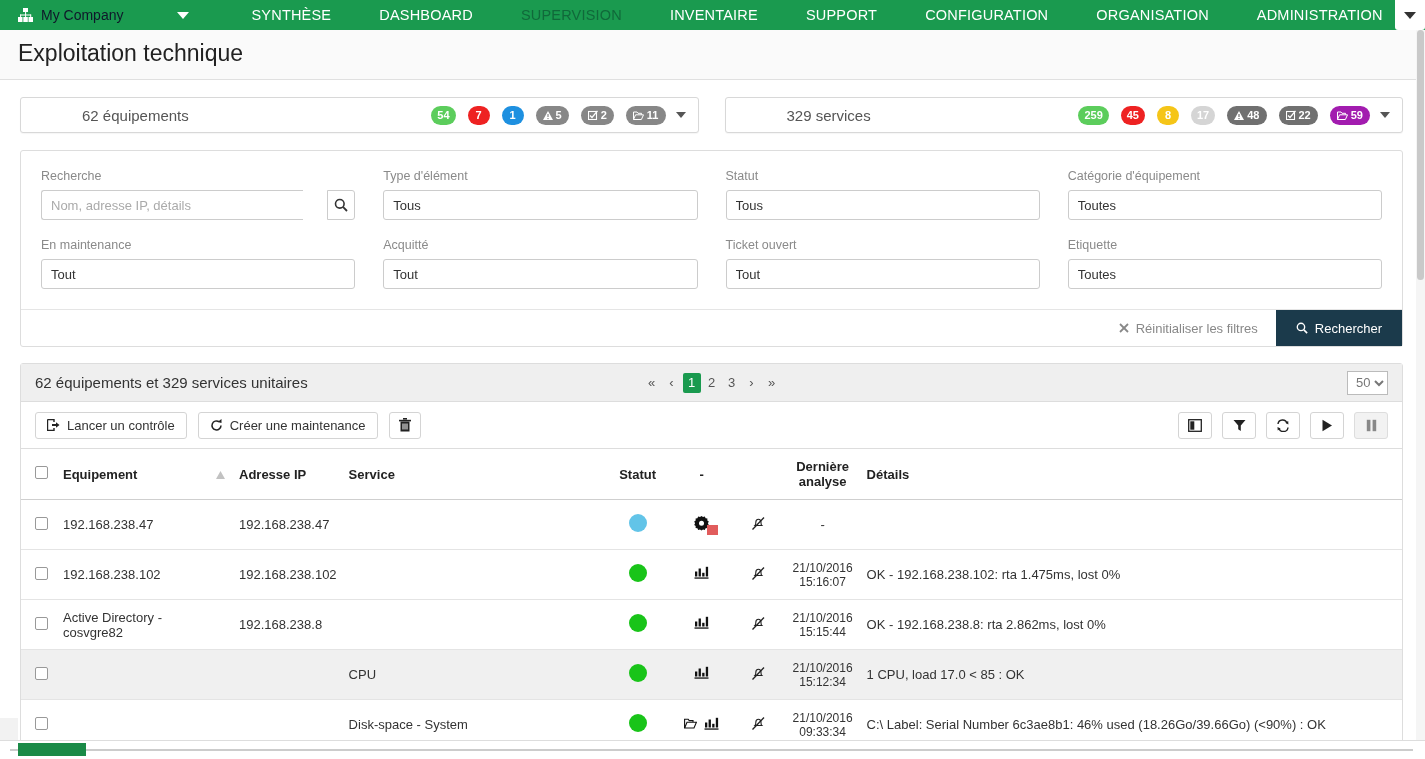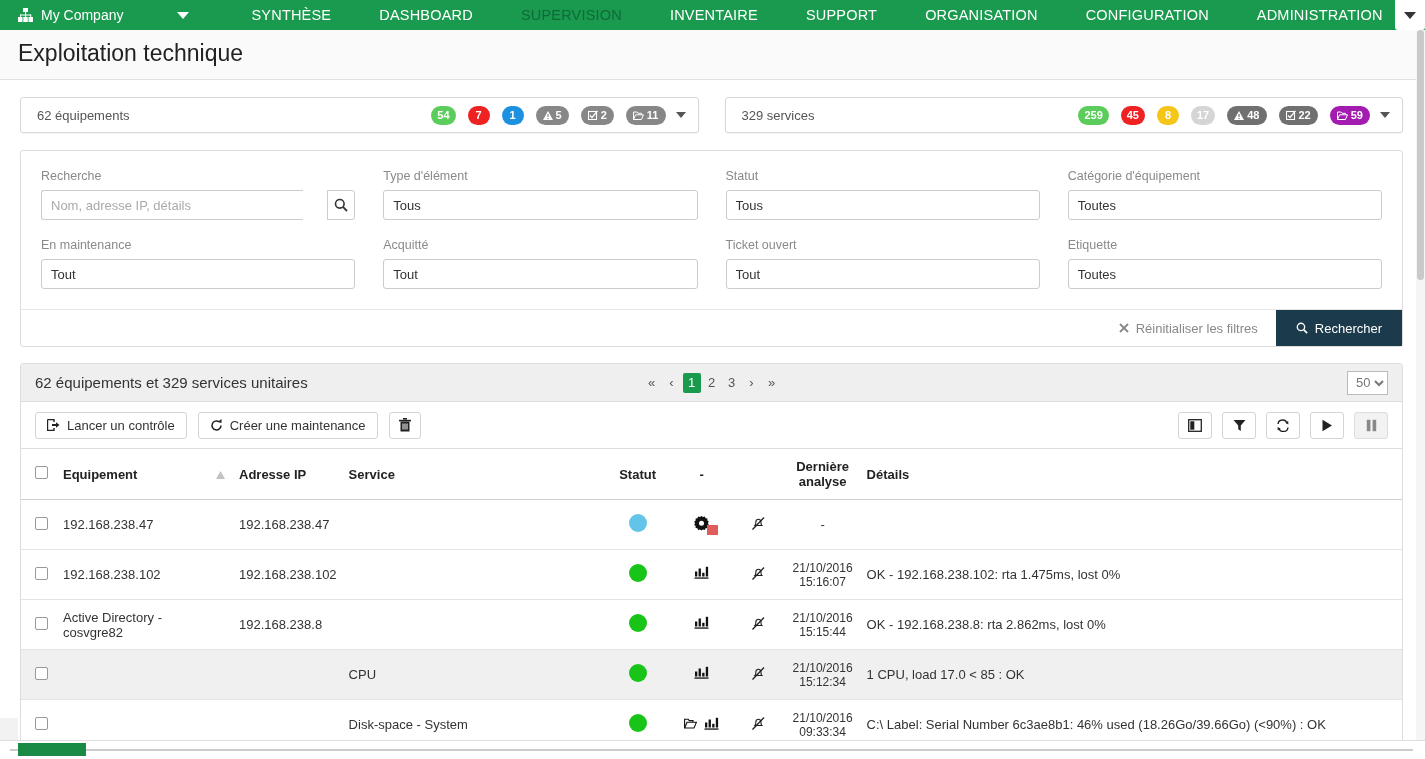--- a/index.html
+++ b/index.html
@@ -19,21 +19,21 @@
     background: #1a9a4f;
     display: flex;
     align-items: center;
     position: relative;
   }
   .nav-brand {
     display: flex;
     align-items: center;
     gap: 8px;
     padding: 0 10px 0 18px;
-    color: #ffffff;
+    color: #0f172a;
     font-size: 14px;
     height: 30px;
   }
   .sitemap-icon { display: inline-block; width: 15px; height: 14px; position: relative; }
   .nav-caret {
     width: 0; height: 0;
     border-left: 6px solid transparent;
     border-right: 6px solid transparent;
     border-top: 7px solid #ffffff;
     margin-left: 46px;
@@ -82,21 +82,21 @@
     flex: 1;
     height: 36px;
     border: 1px solid #d8d8d8;
     border-radius: 3px;
     background: #ffffff;
     display: flex;
     align-items: center;
     padding: 0 8px 0 16px;
     box-shadow: 0 1px 1px rgba(0,0,0,.04);
   }
-  .summary-label { font-size: 13px; color: #555; flex: 1; }
+  .summary-label { font-size: 15px; color: #555; flex: 1; margin-left: 45px; }
   .badges { display: flex; align-items: center; gap: 12px; }
   .badge {
     min-width: 22px; height: 19px;
     border-radius: 10px;
     color: #ffffff;
     font-size: 11px;
     font-weight: bold;
     display: flex; align-items: center; justify-content: center;
     padding: 0 6px;
     cursor: pointer;
@@ -370,22 +370,22 @@
     </span>
     <span>My Company</span>
     <span class="nav-caret"></span>
   </div>
   <div class="nav-items">
     <div class="nav-item">SYNTHÈSE</div>
     <div class="nav-item">DASHBOARD</div>
     <div class="nav-item active">SUPERVISION</div>
     <div class="nav-item">INVENTAIRE</div>
     <div class="nav-item">SUPPORT</div>
+    <div class="nav-item">CONFIGURATION</div>
     <div class="nav-item">ORGANISATION</div>
-    <div class="nav-item">CONFIGURATION</div>
     <div class="nav-item">ADMINISTRATION</div>
   </div>
   <div class="nav-right">
     <span class="caret-dn"></span>
   </div>
 </div>
 
 <div class="page-head">
   <h1 class="page-title">Exploitation technique</h1>
 </div>

